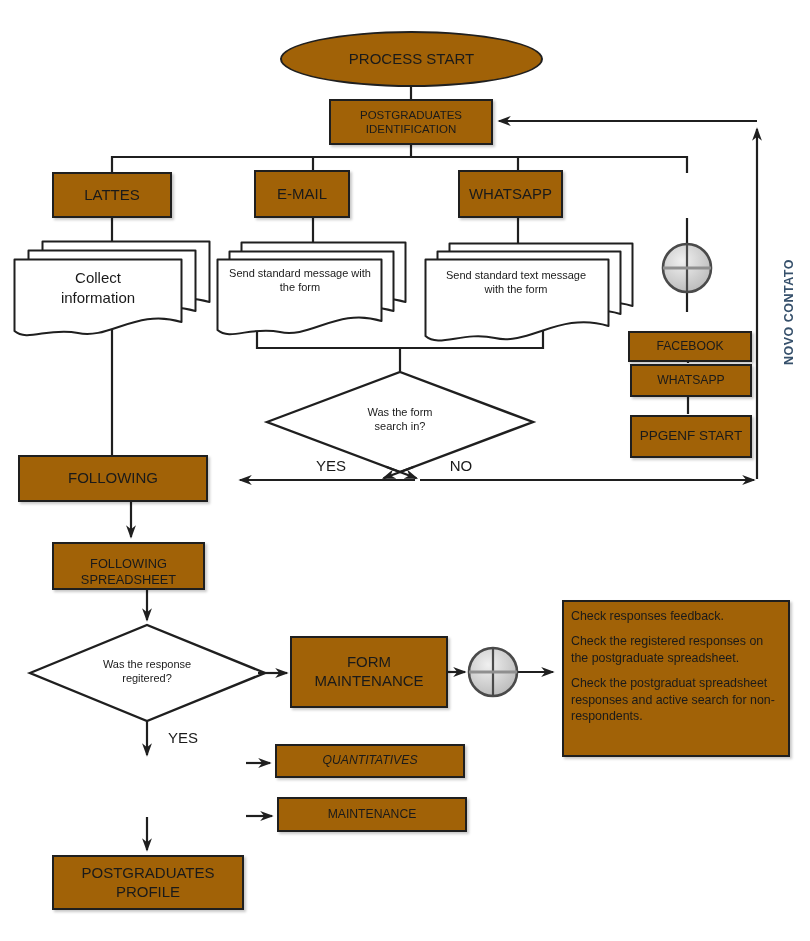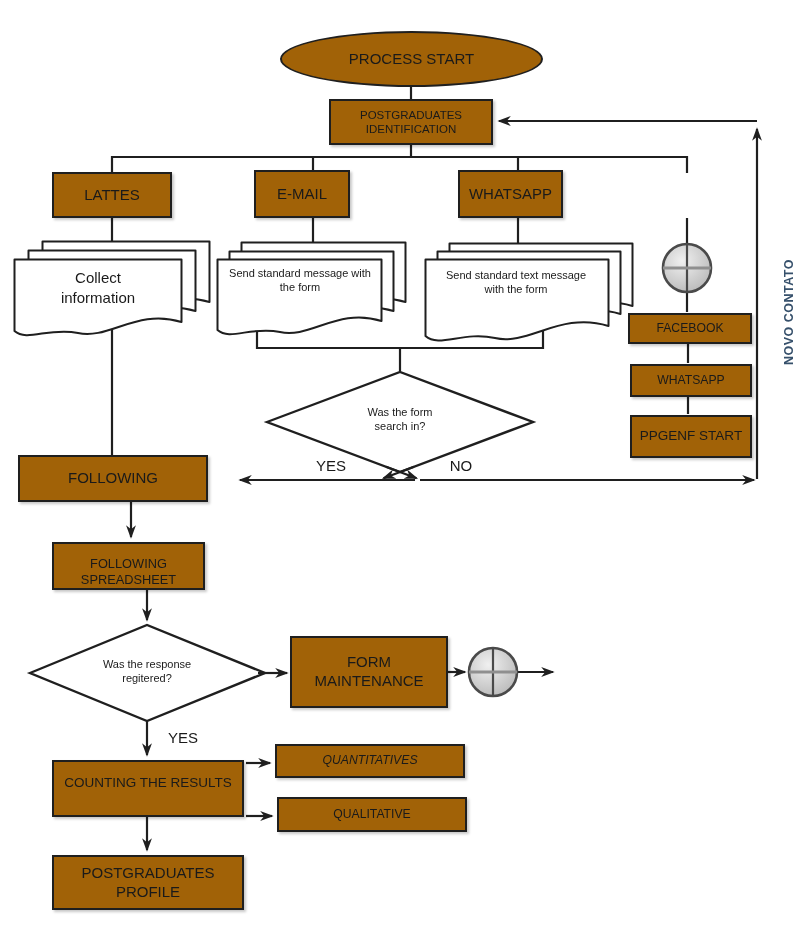--- a/index.html
+++ b/index.html
@@ -131,21 +131,21 @@
     <span>E-MAIL</span>
   </div>
   <div class="node f15" style="left:458px;top:170px;width:105px;height:48px;">
     <span>WHATSAPP</span>
   </div>
 
   <div class="doc-text f15" style="left:43px;top:268px;width:110px;">Collect information</div>
   <div class="doc-text f11" style="left:229px;top:266px;width:142px;">Send standard message with the form</div>
   <div class="doc-text f11" style="left:436px;top:268px;width:160px;">Send standard text message with the form</div>
 
-  <div class="node f12" style="left:628px;top:313px;width:124px;height:31px;">
+  <div class="node f12" style="left:628px;top:331px;width:124px;height:31px;">
     <span>FACEBOOK</span>
   </div>
   <div class="node f12" style="left:630px;top:364px;width:122px;height:33px;">
     <span>WHATSAPP</span>
   </div>
   <div class="node" style="left:630px;top:415px;width:122px;height:43px;font-size:13.5px;">
     <span>PPGENF START</span>
   </div>
 
   <div id="novo">NOVO CONTATO</div>
@@ -161,28 +161,32 @@
     <span>FOLLOWING SPREADSHEET</span>
   </div>
 
   <div class="lbl f11" style="left:87px;top:658px;width:120px;">Was the response regitered?</div>
   <div class="lbl f15" style="left:158px;top:729px;width:50px;">YES</div>
 
   <div class="node f15" style="left:290px;top:636px;width:158px;height:72px;border-width:2.4px;">
     <span style="width:120px;">FORM MAINTENANCE</span>
   </div>
 
+  <div class="node para" style="left:562px;top:600px;width:228px;height:157px;font-size:12.4px;
+       align-items:flex-start;justify-content:flex-start;text-align:left;padding:6px 6px 6px 7px;line-height:1.32;">
+    <div>
+      <p>Check responses feedback.</p>
+      <p>Check the registered responses on the postgraduate spreadsheet.</p>
+      <p>Check the postgraduat spreadsheet responses and active search for non-respondents.</p>
+    </div>
+  </div>
 
-  <div class="node" style="left:52px;top:760px;width:192px;height:57px;font-size:13.5px;
-       align-items:flex-start;padding-top:13px;border-width:2.4px;">
-    <span>COUNTING THE RESULTS</span>
-  </div>
   <div class="node f12" style="left:275px;top:744px;width:190px;height:34px;font-style:italic;">
     <span>QUANTITATIVES</span>
   </div>
   <div class="node f12" style="left:277px;top:797px;width:190px;height:35px;">
-    <span>QUALITATIVE</span>
+    <span>MAINTENANCE</span>
   </div>
   <div class="node f15" style="left:52px;top:855px;width:192px;height:55px;border-width:2.4px;">
     <span style="width:150px;">POSTGRADUATES PROFILE</span>
   </div>
 
 </div>
 
 </body></html>

